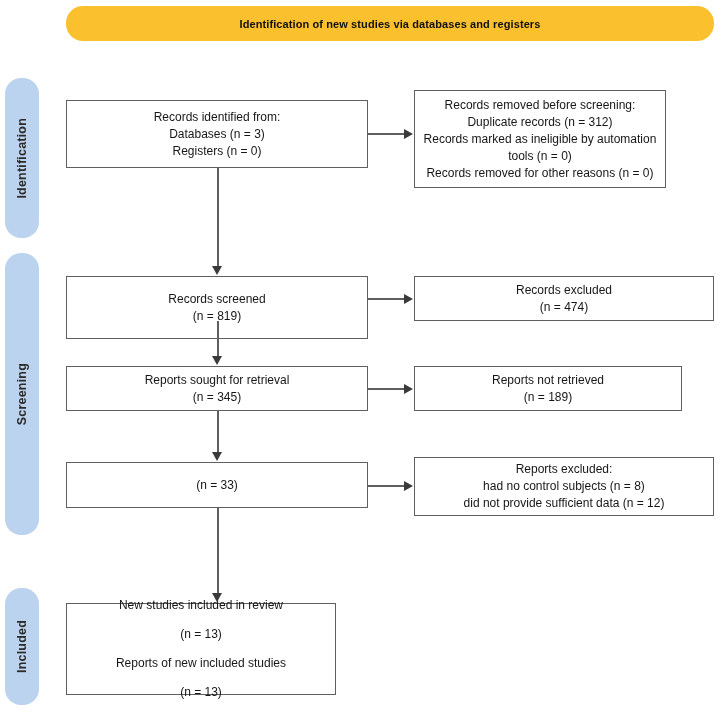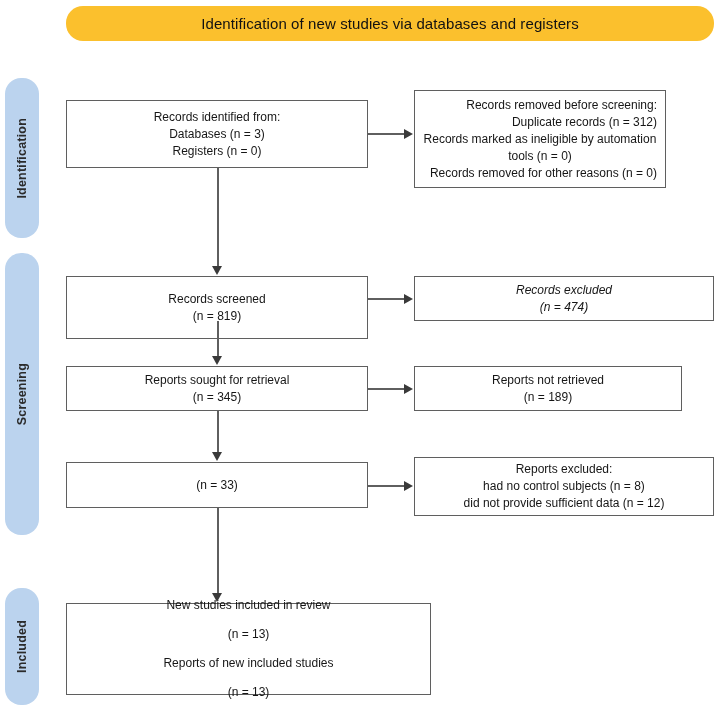--- a/index.html
+++ b/index.html
@@ -22,23 +22,24 @@
     left: 66px;
     top: 6px;
     width: 648px;
     height: 35px;
     background: #FBC02D;
     border-radius: 17px;
     display: flex;
     align-items: center;
     justify-content: center;
     text-align: center;
-    font-size: 15px;
+    font-size: 11px;
     color: #111111;
     letter-spacing: 0.1px;
+    font-weight: bold;
   }
 
   
   .stage {
     position: absolute;
     left: 5px;
     width: 34px;
     background: #BBD3EE;
     border-radius: 16px;
     display: flex;
@@ -75,25 +76,25 @@
     padding: 3px 8px;
   }
   .box .ln { display: block; white-space: nowrap; }
   .box .ln.wrap { white-space: normal; }
 
   
   .box-identified   { left: 66px;  top: 100px; width: 302px; height: 68px; }
   .box-screened     { left: 66px;  top: 276px; width: 302px; height: 63px; }
   .box-sought       { left: 66px;  top: 366px; width: 302px; height: 45px; }
   .box-assessed     { left: 66px;  top: 462px; width: 302px; height: 46px; }
-  .box-included     { left: 66px;  top: 603px; width: 365px; height: 92px; gap: 12px; }
-
-  
-  .box-removed      { left: 414px; top: 90px;  width: 252px; height: 98px; align-items: flex-end; }
-  .box-excluded     { left: 414px; top: 276px; width: 300px; height: 45px; font-style: italic; }
+  .box-included     { left: 66px;  top: 603px; width: 270px; height: 92px; gap: 12px; }
+
+  
+  .box-removed      { left: 414px; top: 90px;  width: 252px; height: 98px; }
+  .box-excluded     { left: 414px; top: 276px; width: 300px; height: 45px; }
   .box-notretrieved { left: 414px; top: 366px; width: 268px; height: 45px; }
   .box-repexcluded  { left: 414px; top: 457px; width: 300px; height: 59px; }
 
   
   .conn { position: absolute; }
 
   
   .vline {
     width: 1.6px;
     background: #5f5f5f;

